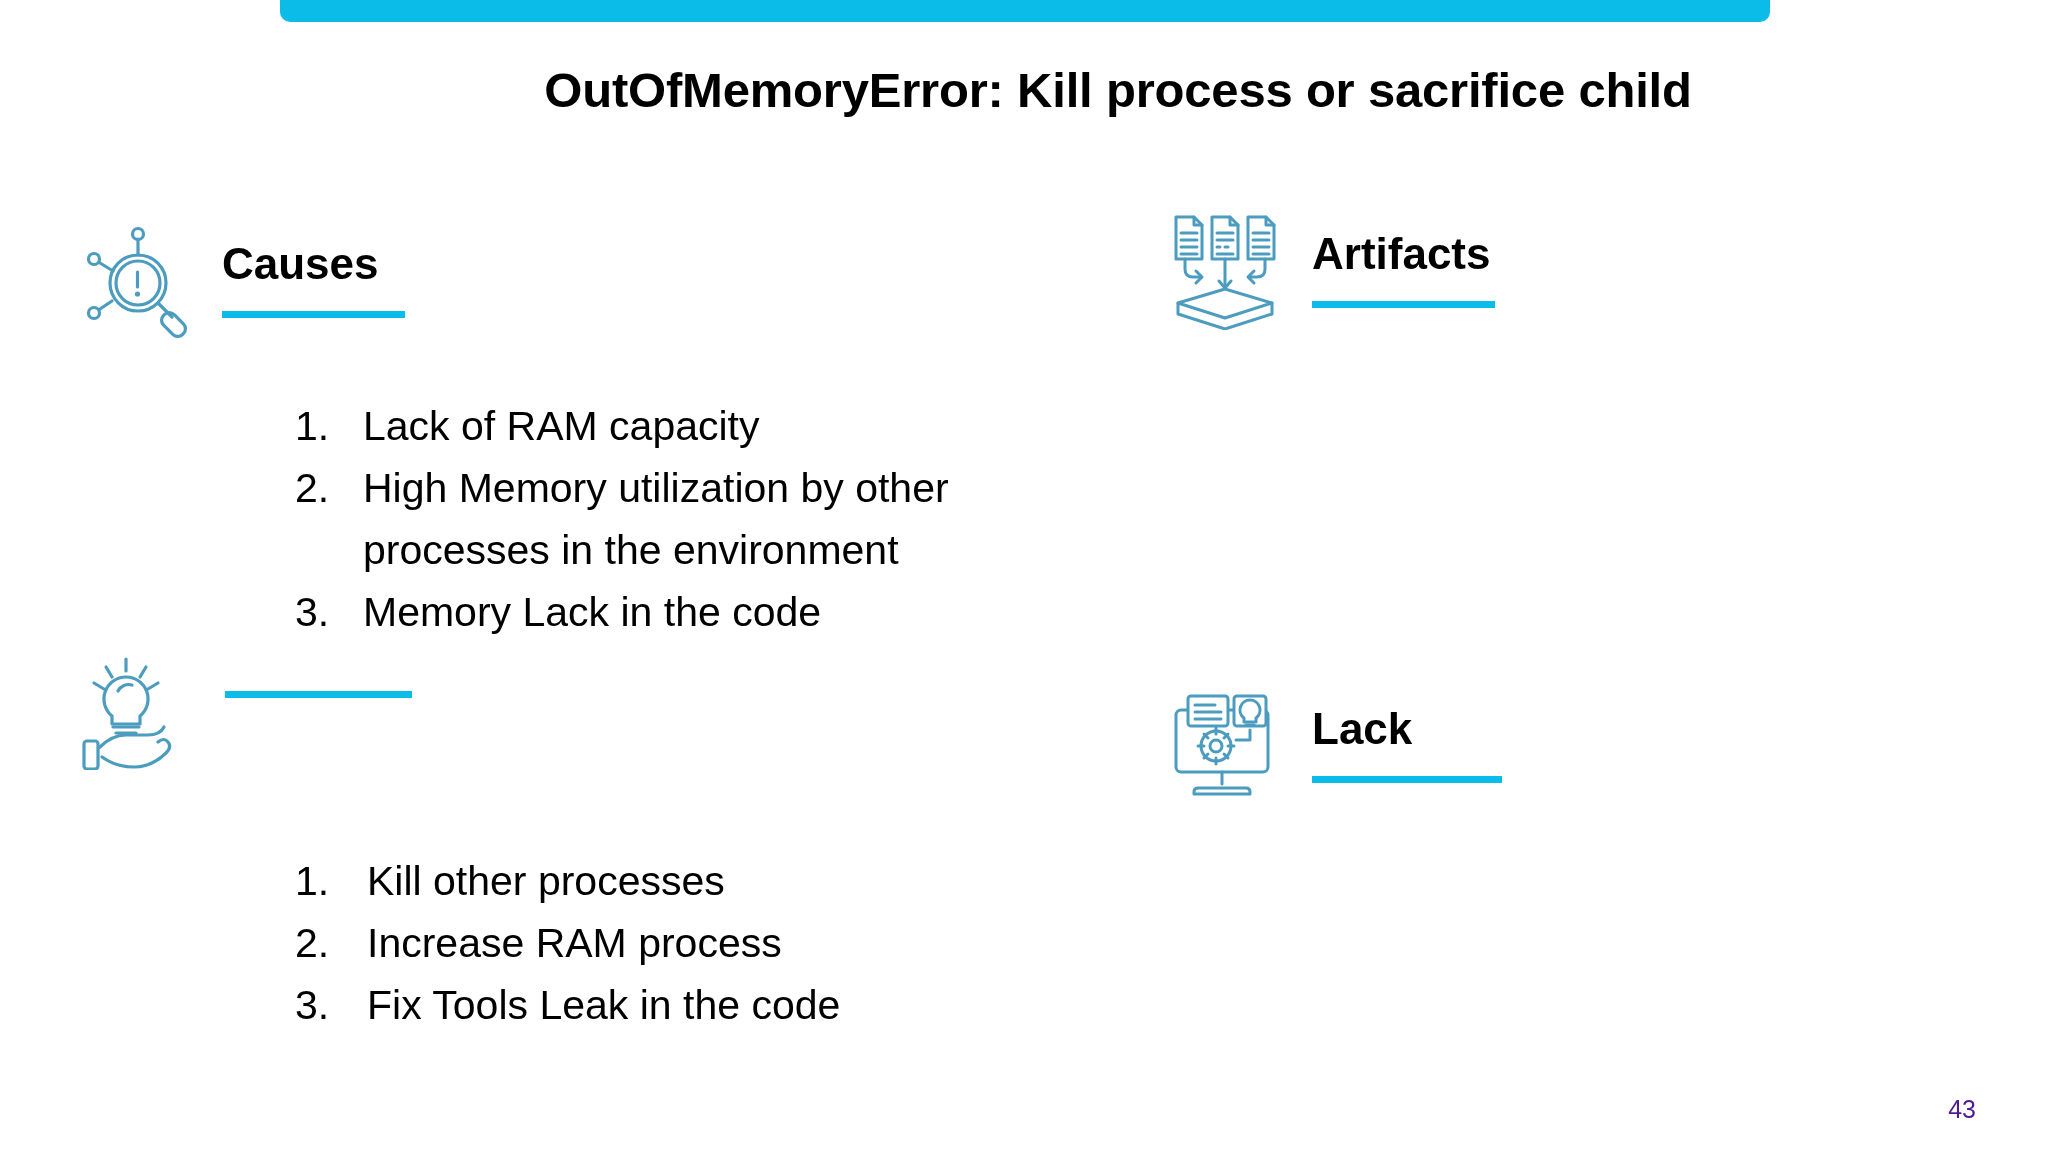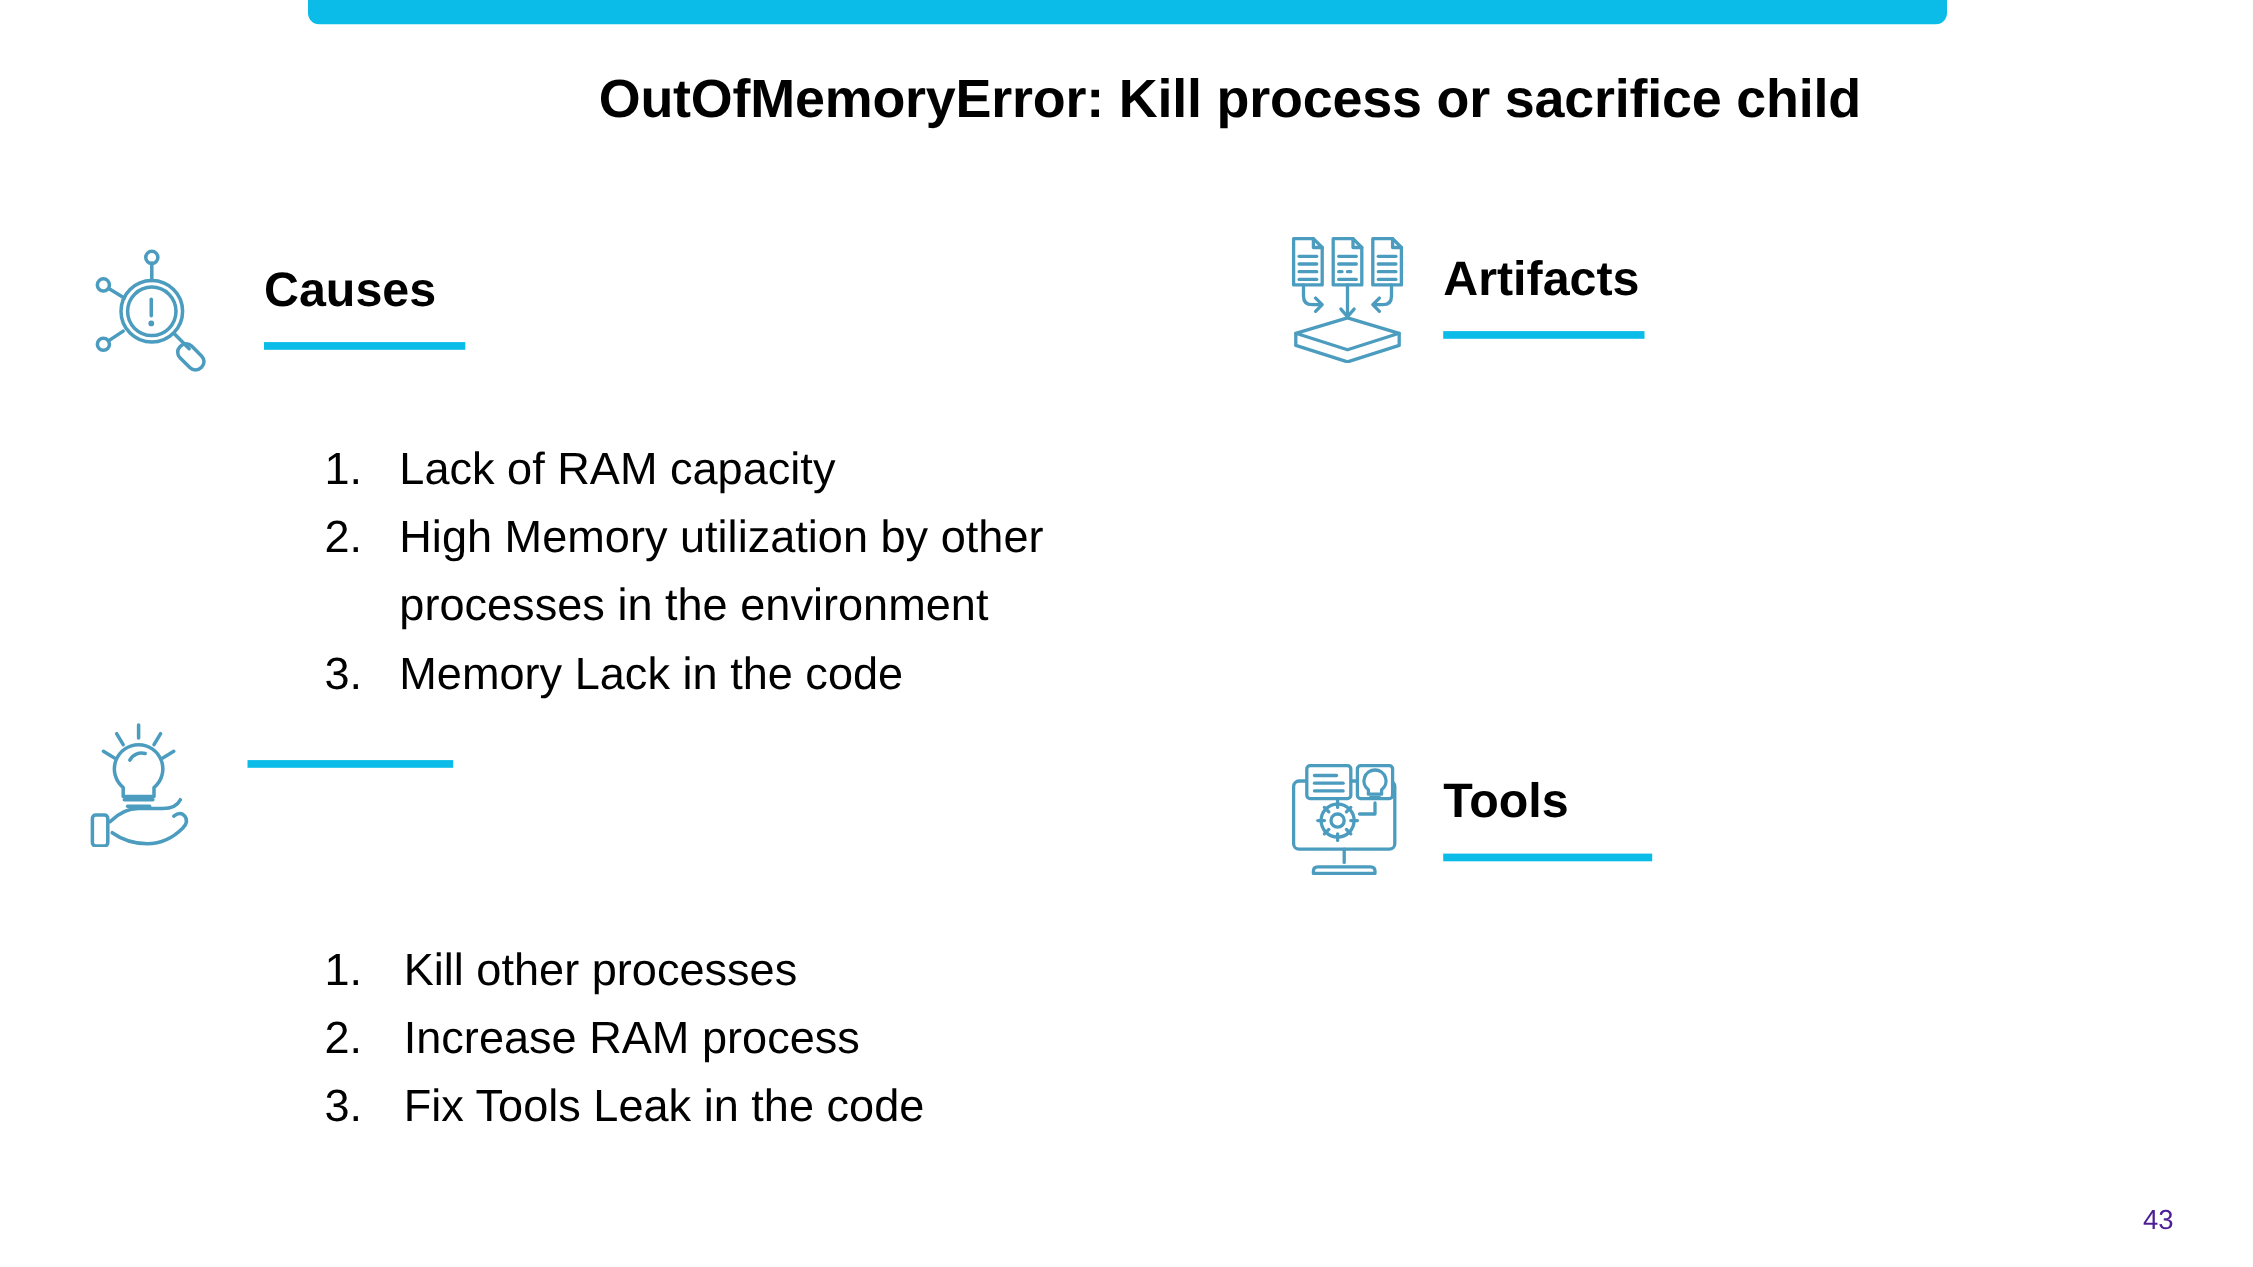--- a/index.html
+++ b/index.html
@@ -61,21 +61,21 @@
     top: 0;
     width: 120px;
     height: 115px;
   }
   .quad-icon svg { display: block; }
 
   .head-text-wrap {
     position: absolute;
     top: 14px;
   }
-  #quad-causes .head-text-wrap    { left: 142px; margin-left: 18px; }
+  #quad-causes .head-text-wrap    { left: 142px; }
   #quad-artifacts .head-text-wrap { left: 142px; }
   #quad-solutions .head-text-wrap { left: 145px; }
   #quad-tools     .head-text-wrap { left: 142px; }
 
   .head-text {
     font-size: 44px;
     font-weight: bold;
     line-height: 50px;
     color: #000000;
     white-space: nowrap;
@@ -286,20 +286,20 @@
         <line x1="46" y1="68" x2="46" y2="74"></line>
         <line x1="28" y1="56" x2="34" y2="56"></line>
         <line x1="58" y1="56" x2="64" y2="56"></line>
         <line x1="34" y1="44" x2="38" y2="48"></line>
         <line x1="54" y1="64" x2="58" y2="68"></line>
         <line x1="58" y1="44" x2="54" y2="48"></line>
         <line x1="38" y1="64" x2="34" y2="68"></line>
       </svg>
     </span>
     <div class="head-text-wrap">
-      <div class="head-text">Tools</div>
+      <div class="head-text">Lack</div>
       <div class="head-rule" id="rule-tools"></div>
     </div>
   </div>
 
 </div>
 
 <div id="page-number">43</div>
 
 </body></html>

